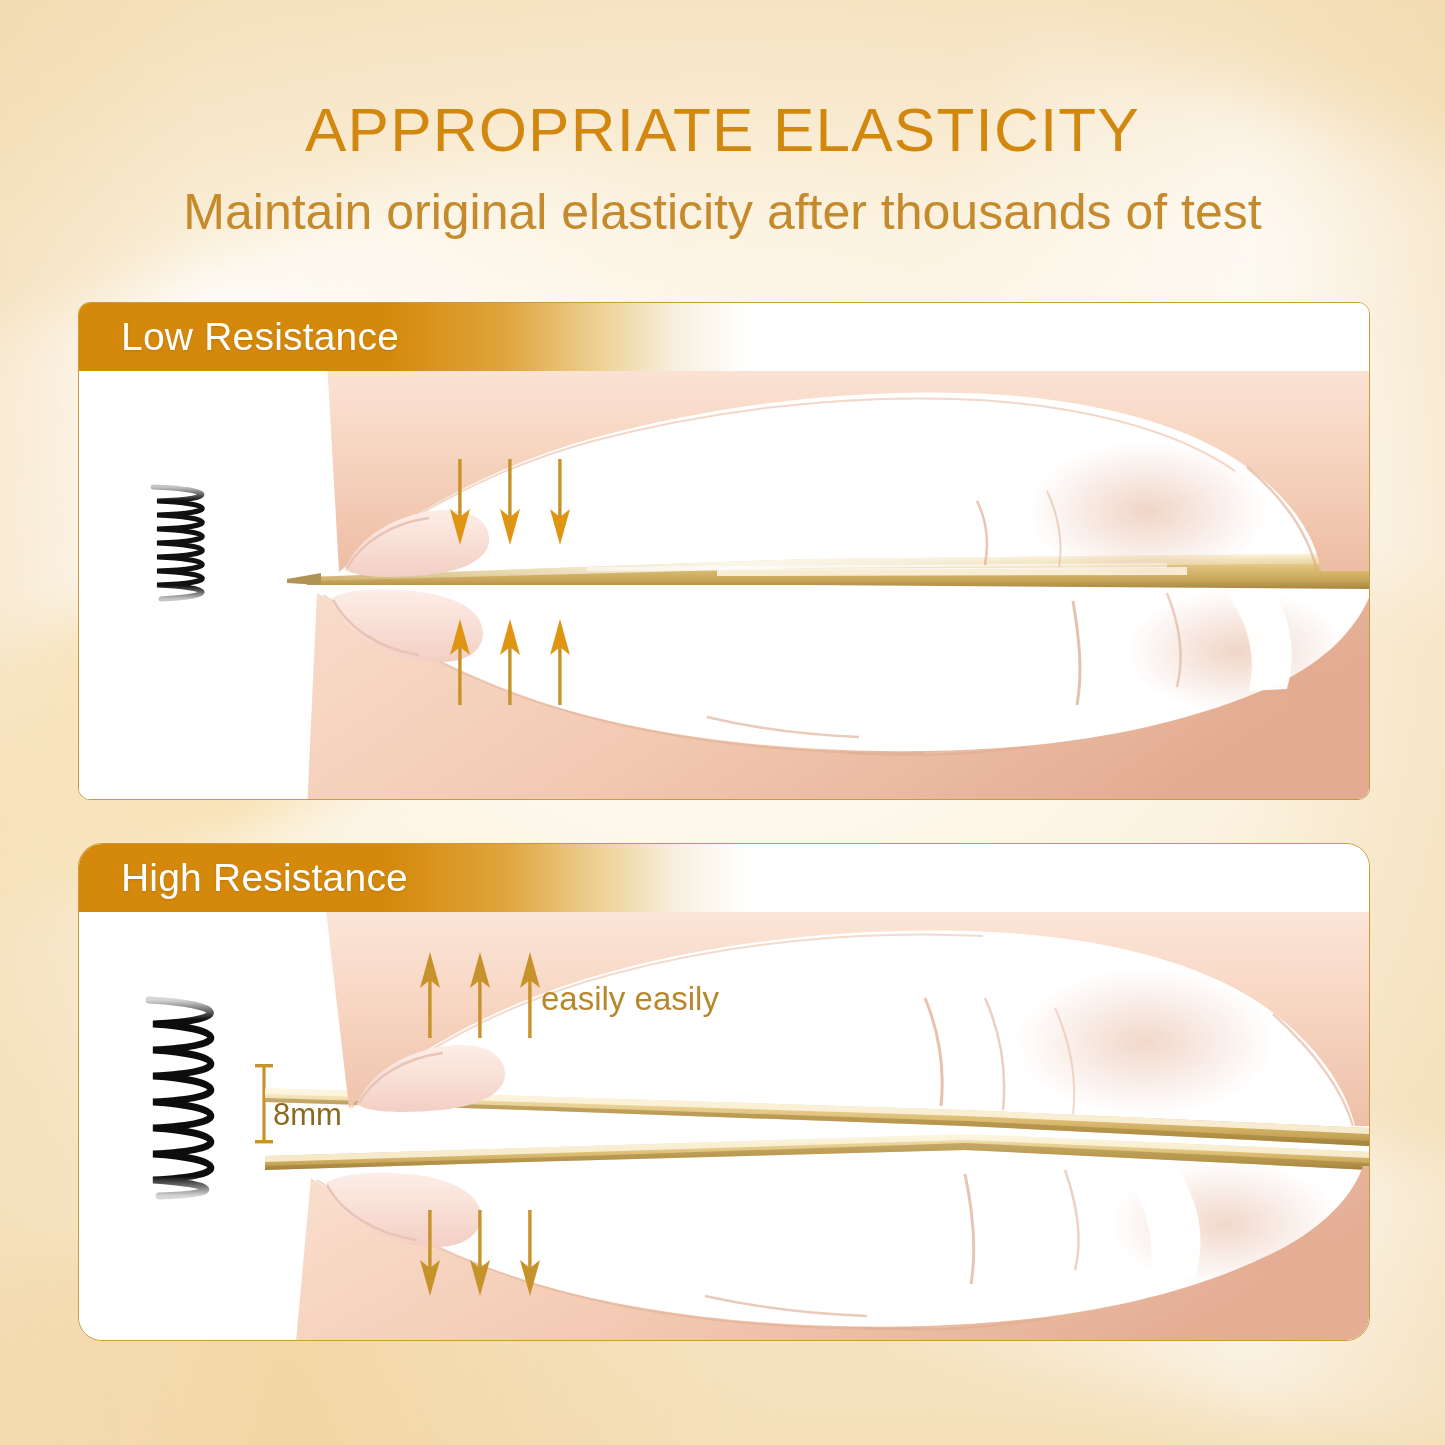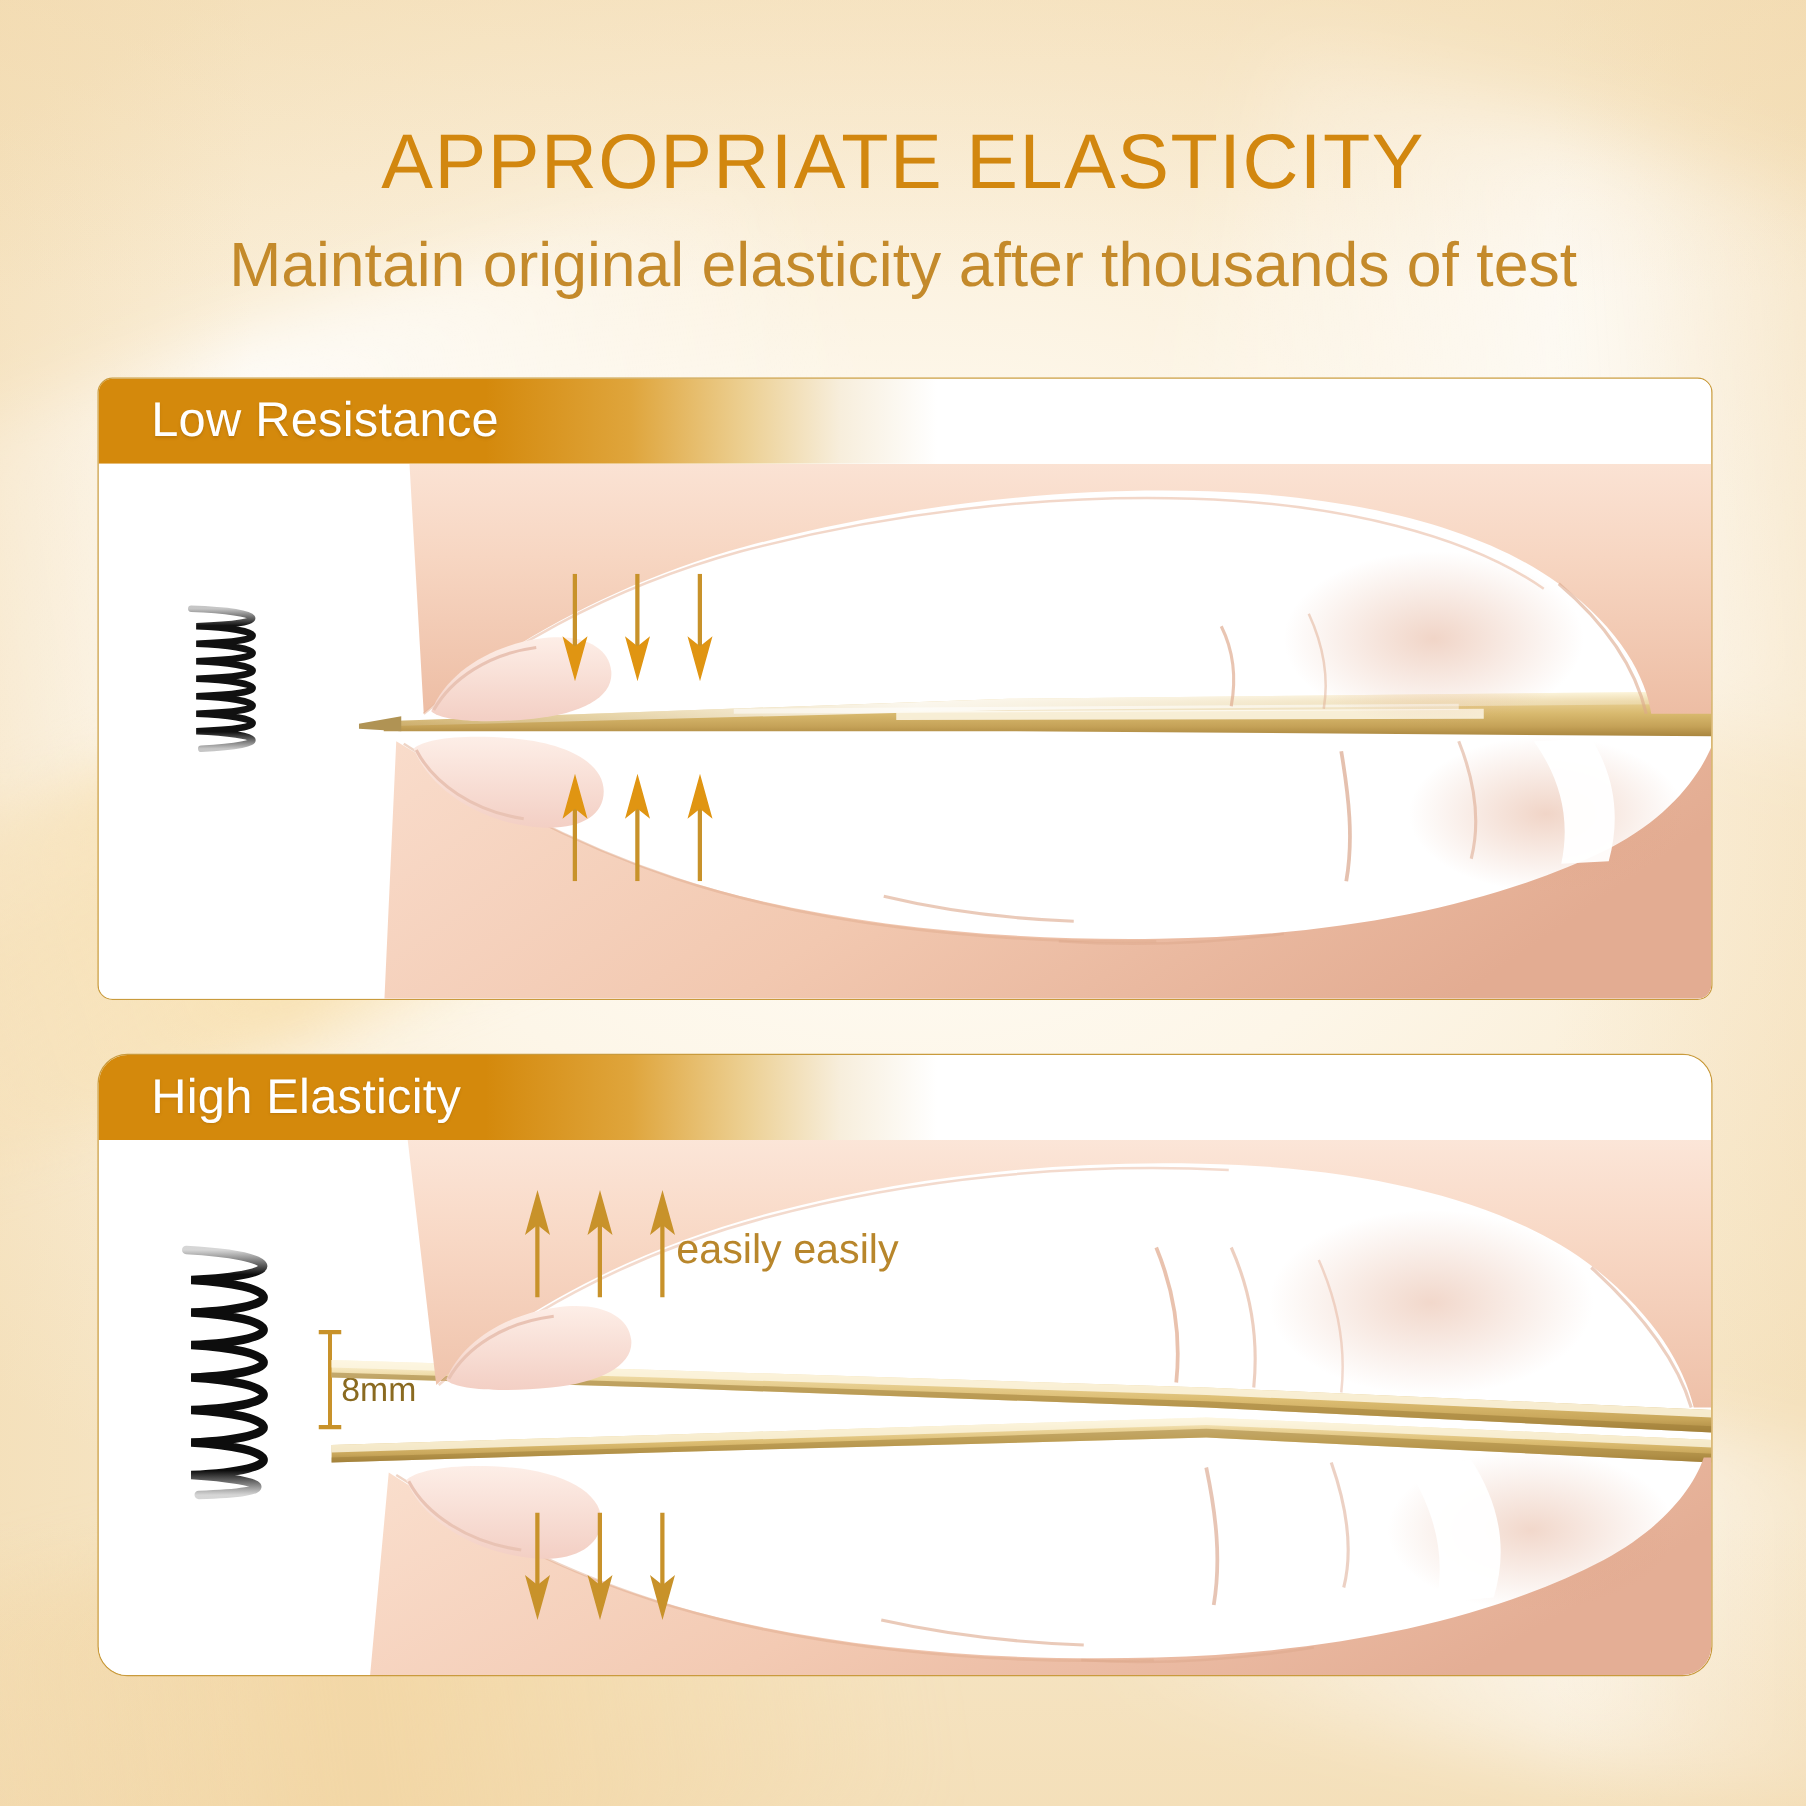--- a/index.html
+++ b/index.html
@@ -178,21 +178,21 @@
     left: 462px;
     top: 68px;
     font-size: 33px;
     color: #b8862b;
     white-space: nowrap;
   }
   .dim-label {
     position: absolute;
     left: 194px;
     top: 185px;
-    font-size: 27px;
+    font-size: 31px;
     color: #8a6a20;
     white-space: nowrap;
   }
   #dim-marker {
     position: absolute;
     left: 172px;
     top: 152px;
   }
 
   
@@ -354,21 +354,21 @@
         <path d="M11,0 L1,36 L11,28 L21,36 Z" fill="#e09512"></path>
       </svg>
     </div>
 
   </div>
 </div>
 
 <div class="card" id="card-high">
 
   <div class="card-header">
-    <div class="card-header-label">High Elasticity</div>
+    <div class="card-header-label">High Resistance</div>
   </div>
 
   <div class="card-body">
 
     <div class="spring" id="spring-high">
       <svg width="150" height="214" viewBox="0 0 150 214">
         <defs>
           <linearGradient id="coilFadeB" x1="0" y1="0" x2="0" y2="1">
             <stop offset="0" stop-color="#1a1a1a" stop-opacity="0.18"></stop>
             <stop offset="0.1" stop-color="#0d0d0d" stop-opacity="1"></stop>

